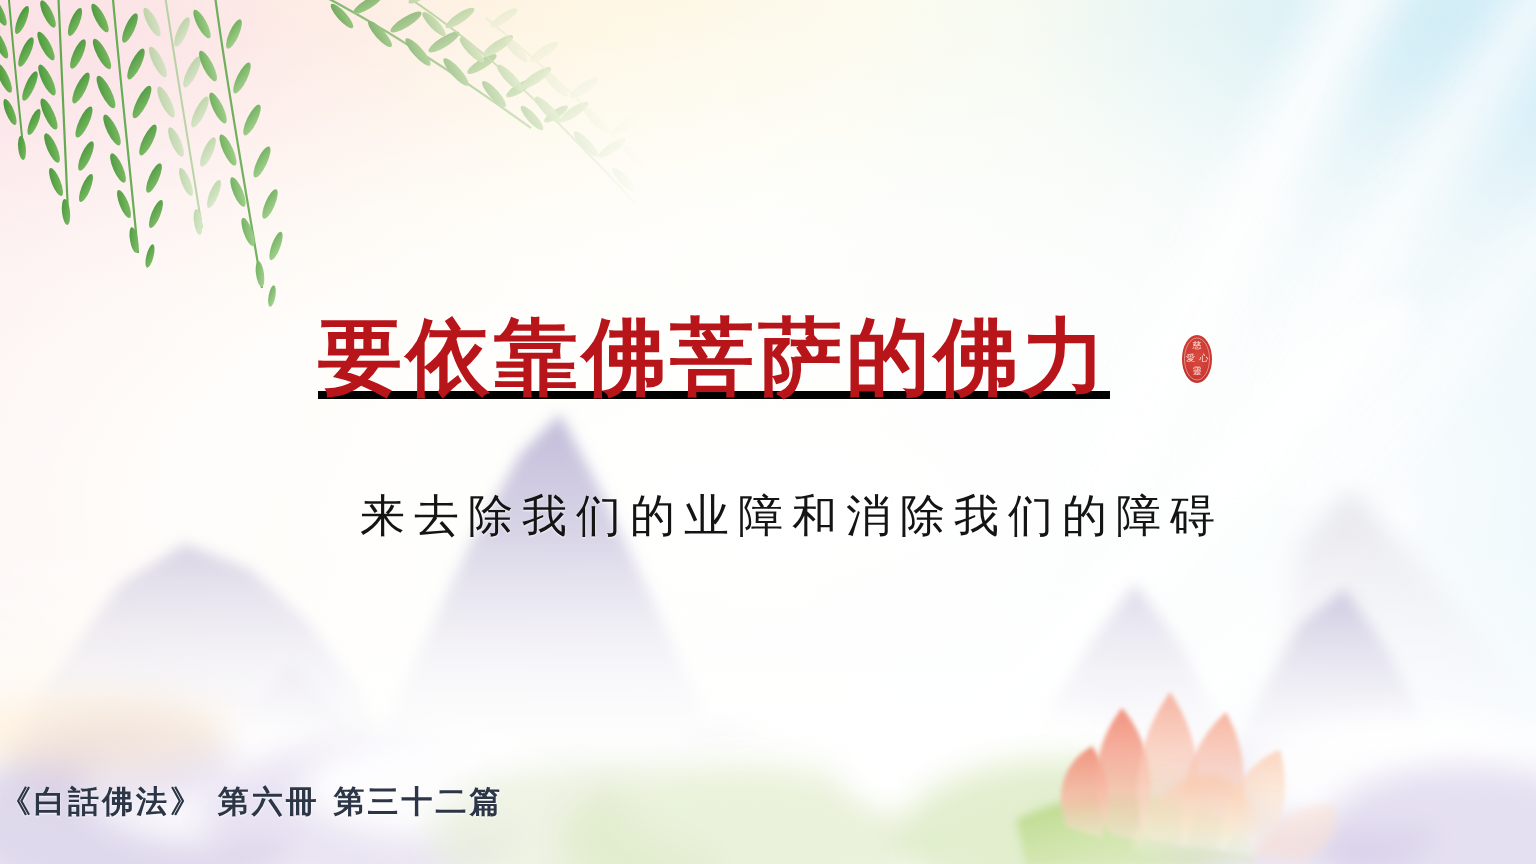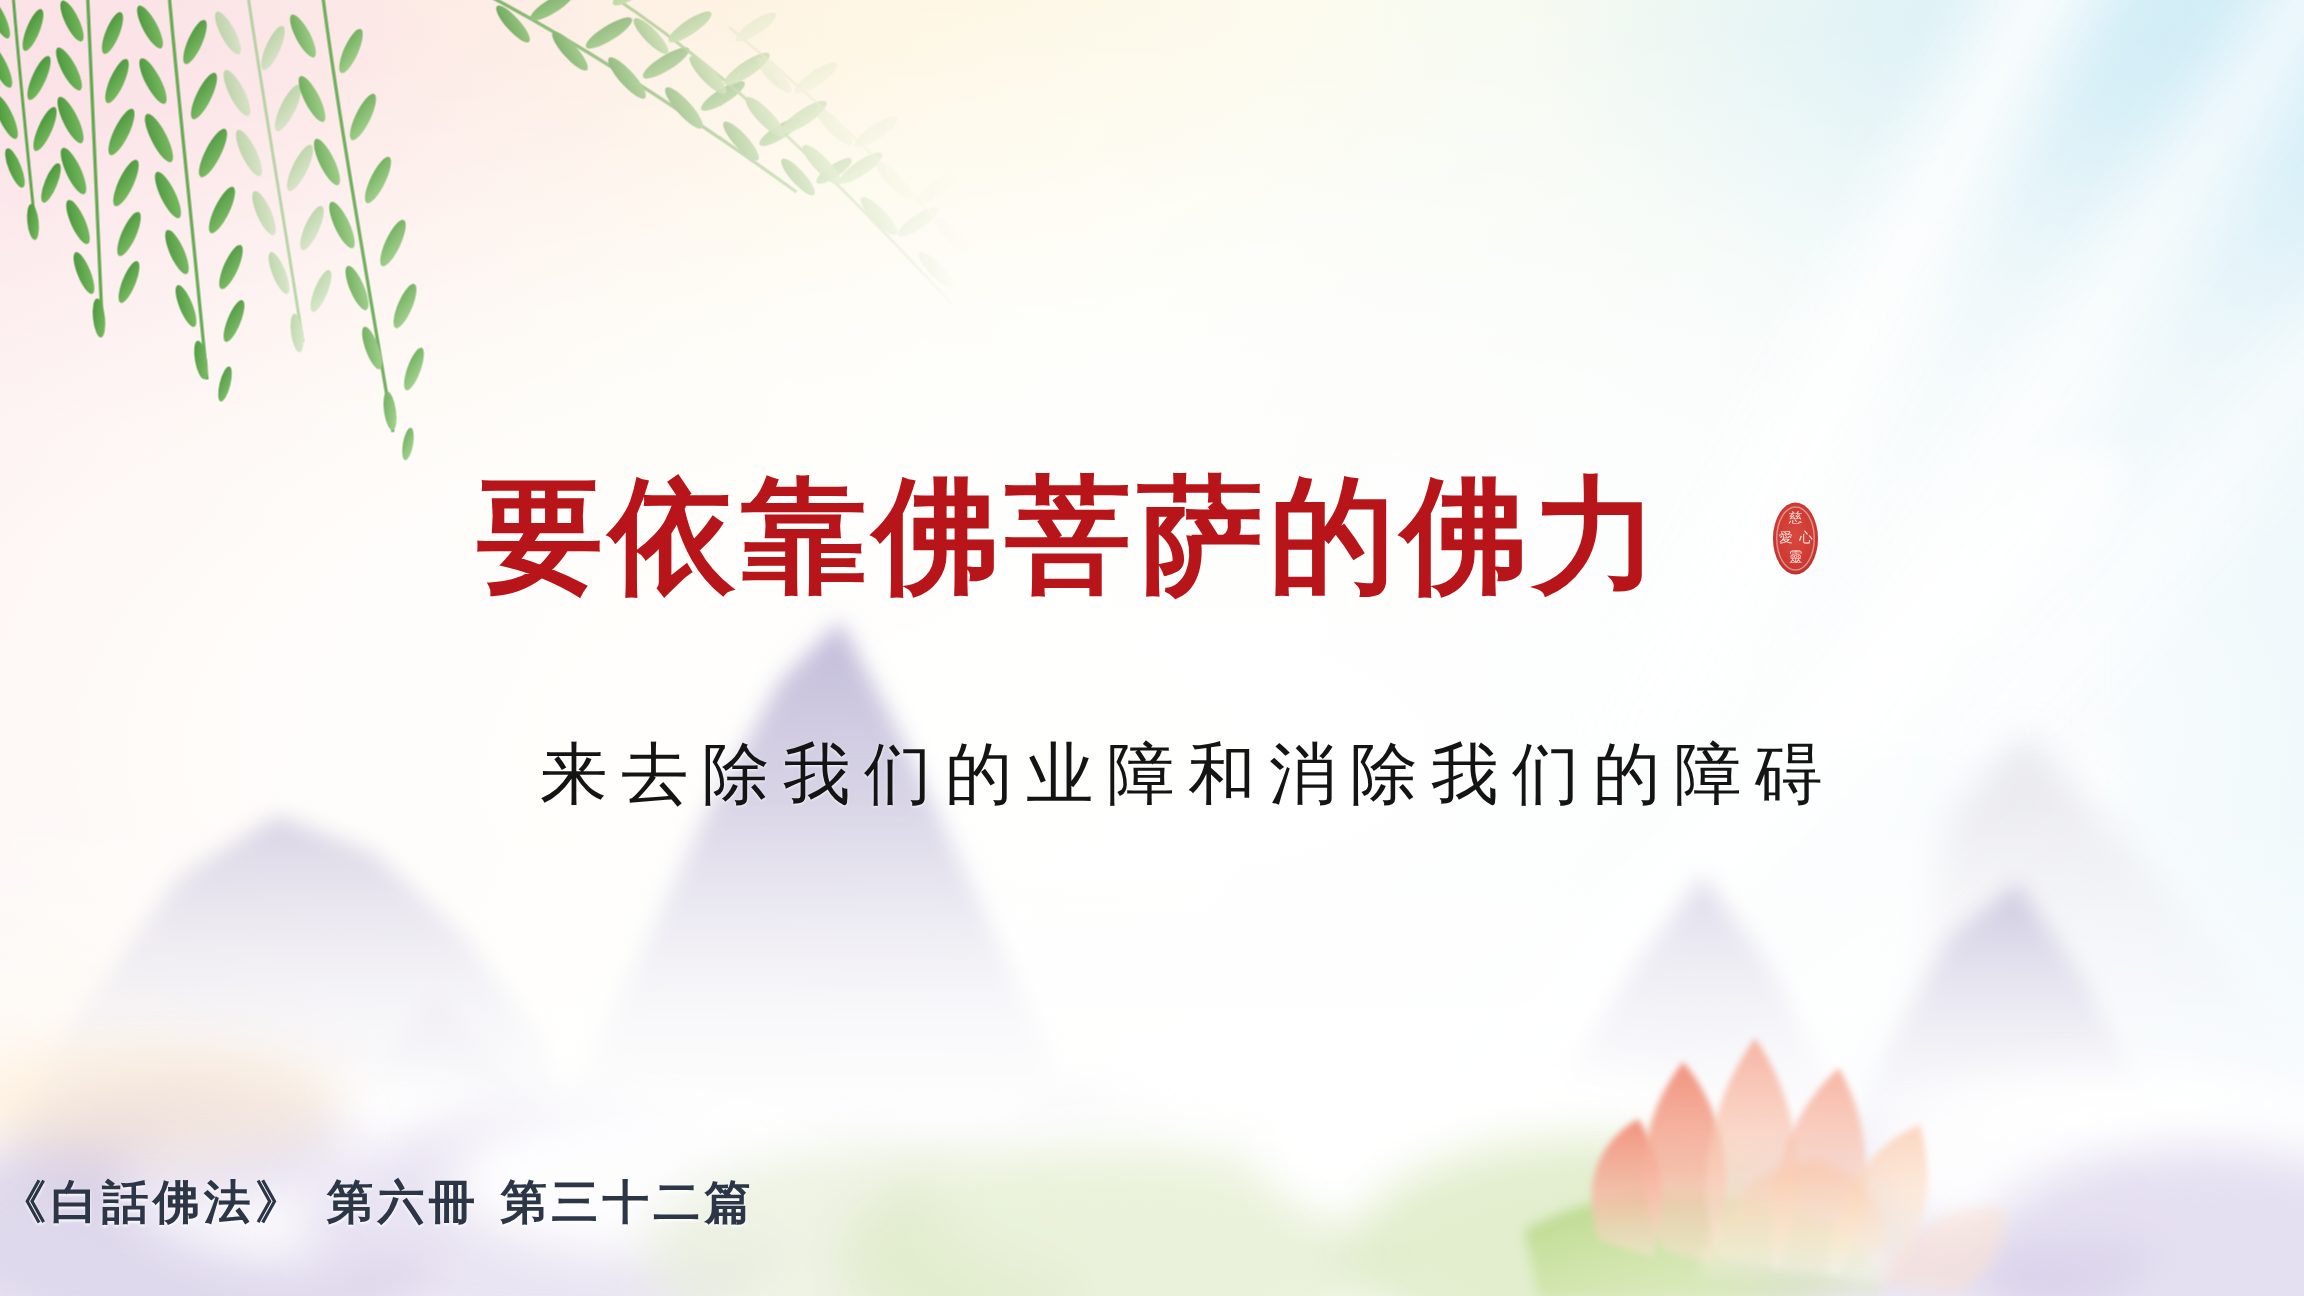--- a/index.html
+++ b/index.html
@@ -84,20 +84,21 @@
 
   
   .lotus{position:absolute;right:170px;bottom:-8px;width:360px;height:230px;pointer-events:none;}
   .lotus svg{display:block;width:100%;height:100%;}
 
   
   .title-row{
     position:absolute;left:0;right:0;top:312px;
     display:flex;align-items:center;justify-content:center;
     gap:66px;
+    text-decoration:underline;
   }
   .title{
     font-family:"DejaVu Serif","Liberation Serif",serif;
     font-size:84px;
     font-weight:700;
     letter-spacing:4px;
     color:#b8151a;
     line-height:1.06;
     white-space:nowrap;
     text-shadow:0 1px 0 rgba(255,255,255,.5);

